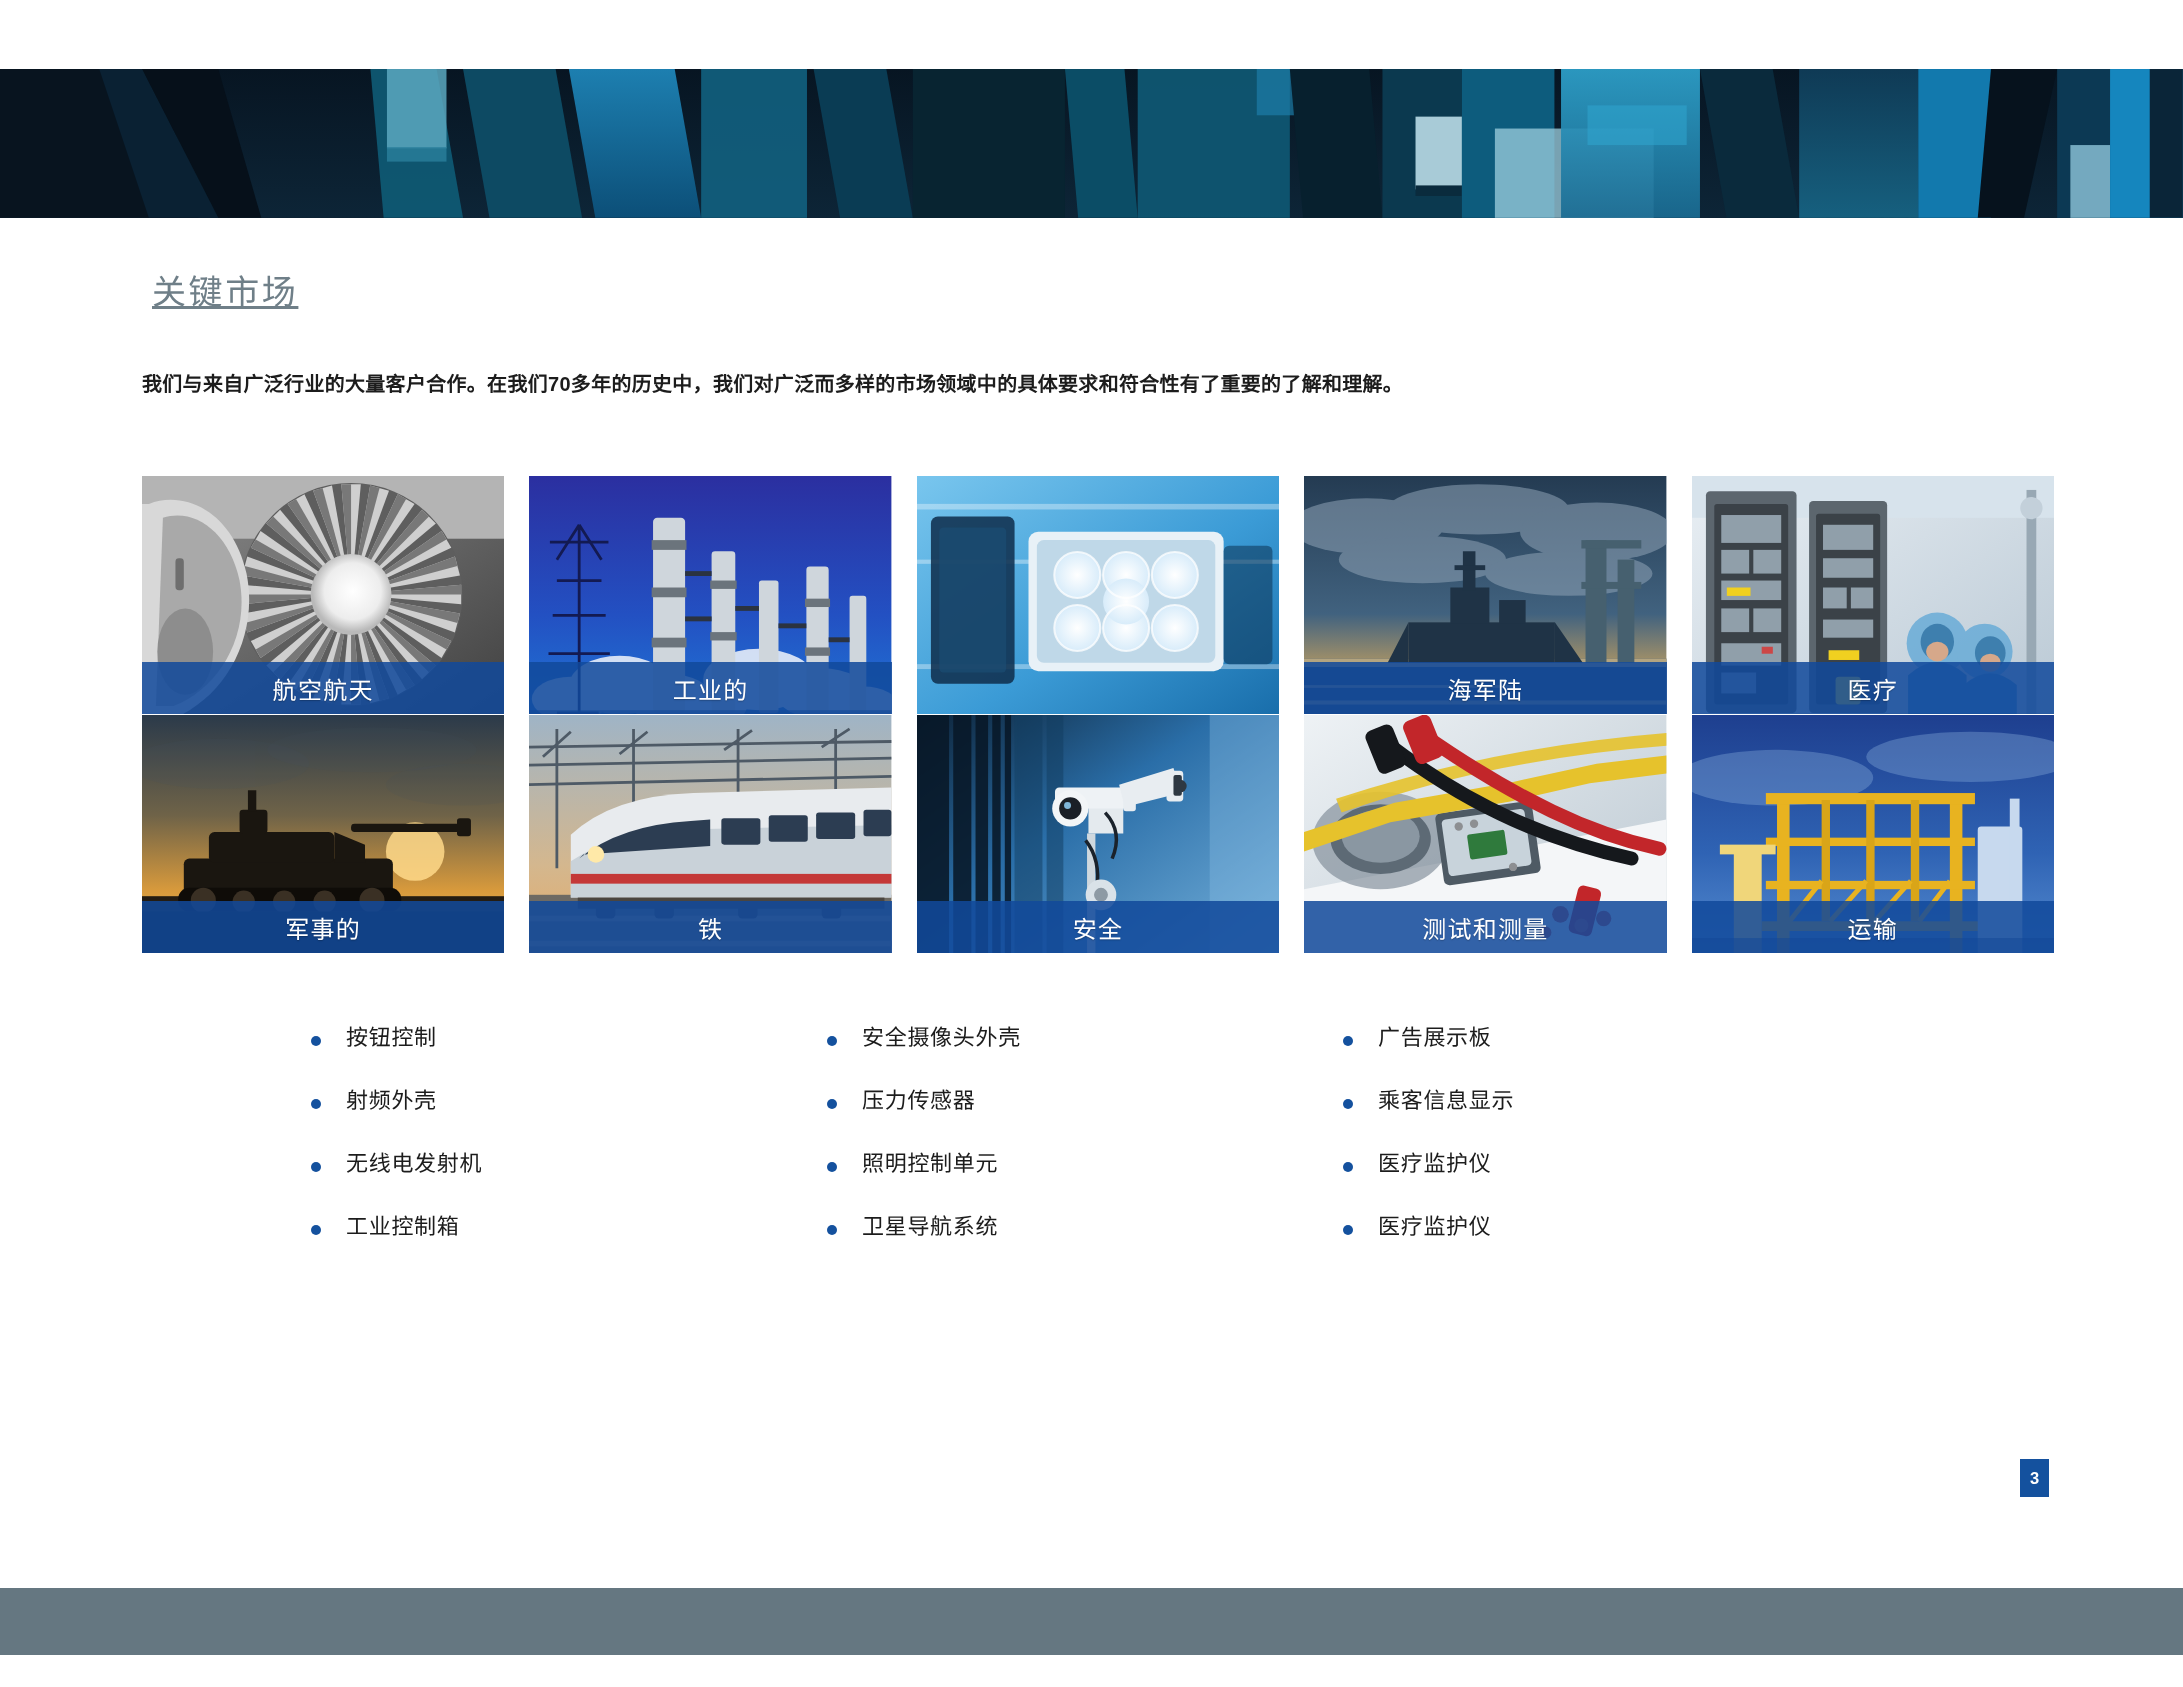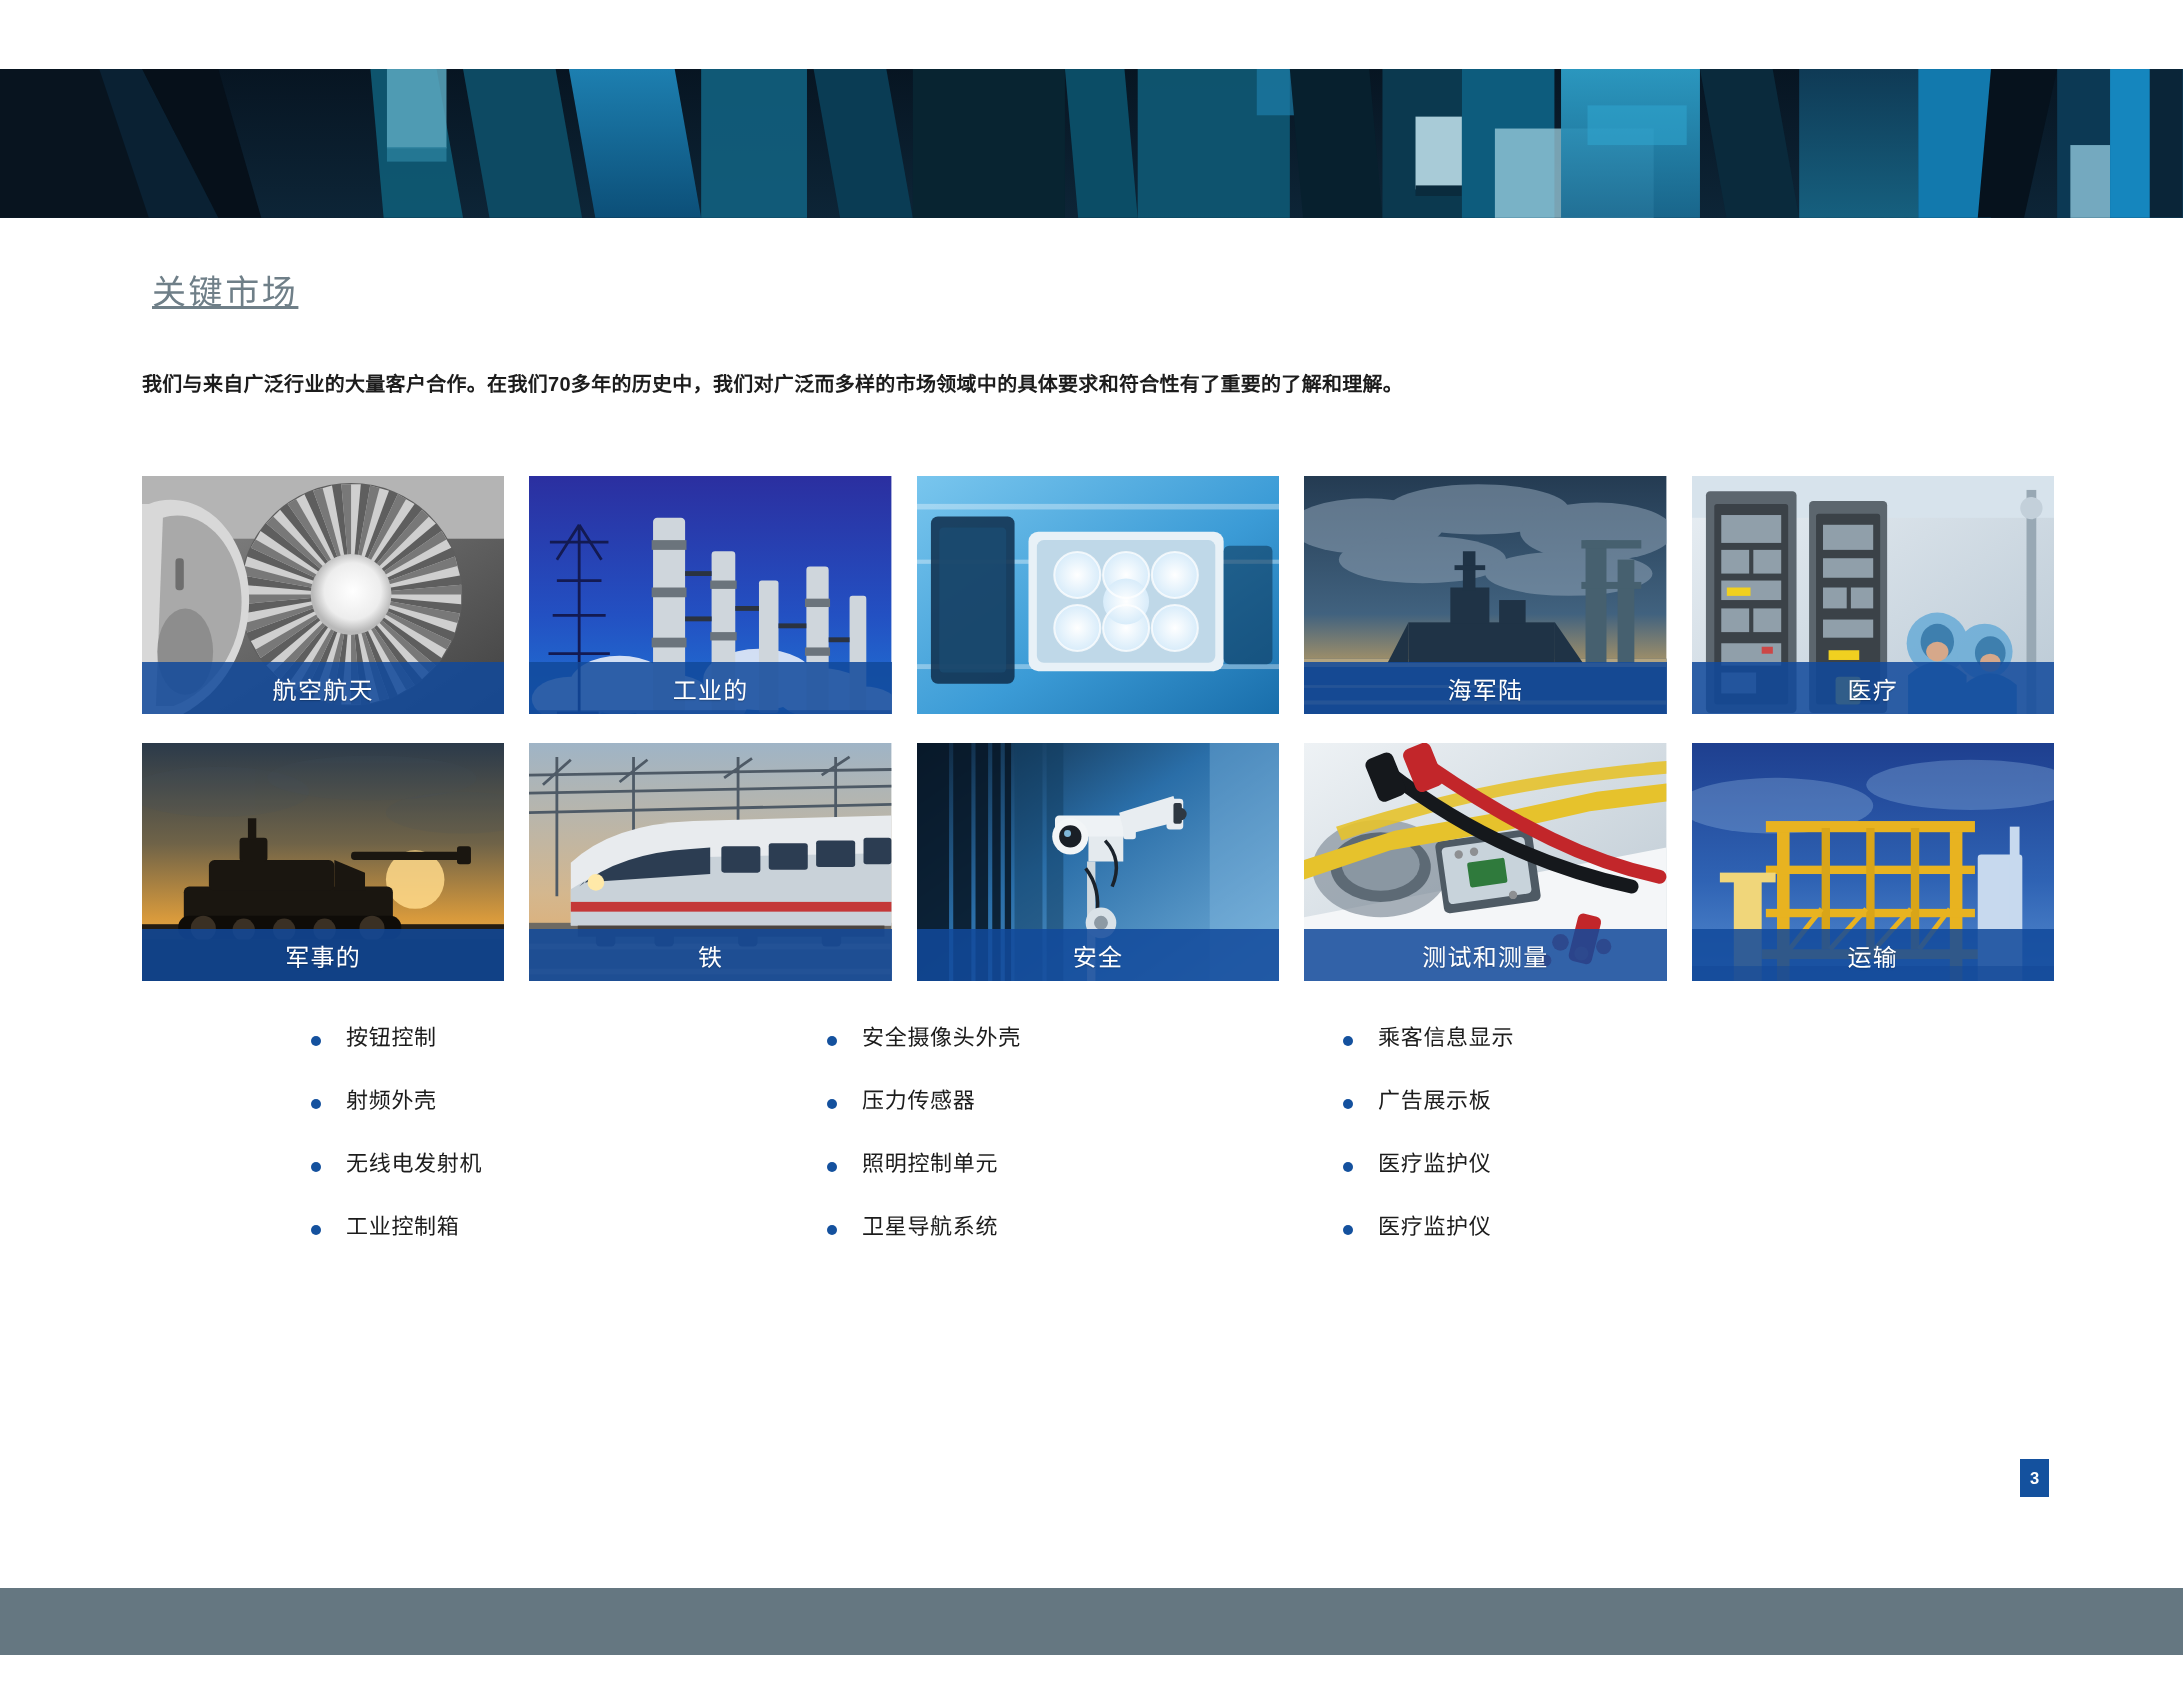--- a/index.html
+++ b/index.html
@@ -73,21 +73,21 @@
   
   .card-grid {
     position: absolute;
     left: 142px;
     top: 476px;
     width: 1912px;
   }
   .card-row {
     display: flex;
     gap: 25px;
-    margin-bottom: 29px;
+    margin-bottom: 1px;
   }
   .market-card {
     position: relative;
     height: 238px;
     overflow: hidden;
     flex: 1 1 0;
   }
   .market-card .card-art {
     position: absolute;
     inset: 0;
@@ -801,28 +801,28 @@
     </div>
     <div class="bullet-item">
       <span class="bullet-dot"></span>
       <span class="bullet-label">卫星导航系统</span>
     </div>
   </div>
 
   <div class="bullet-column">
     <div class="bullet-item">
       <span class="bullet-dot"></span>
+      <span class="bullet-label">广告展示板</span>
+    </div>
+    <div class="bullet-item">
+      <span class="bullet-dot"></span>
       <span class="bullet-label">乘客信息显示</span>
     </div>
     <div class="bullet-item">
       <span class="bullet-dot"></span>
-      <span class="bullet-label">广告展示板</span>
-    </div>
-    <div class="bullet-item">
-      <span class="bullet-dot"></span>
       <span class="bullet-label">医疗监护仪</span>
     </div>
     <div class="bullet-item">
       <span class="bullet-dot"></span>
       <span class="bullet-label">医疗监护仪</span>
     </div>
   </div>
 
 </div>
 

